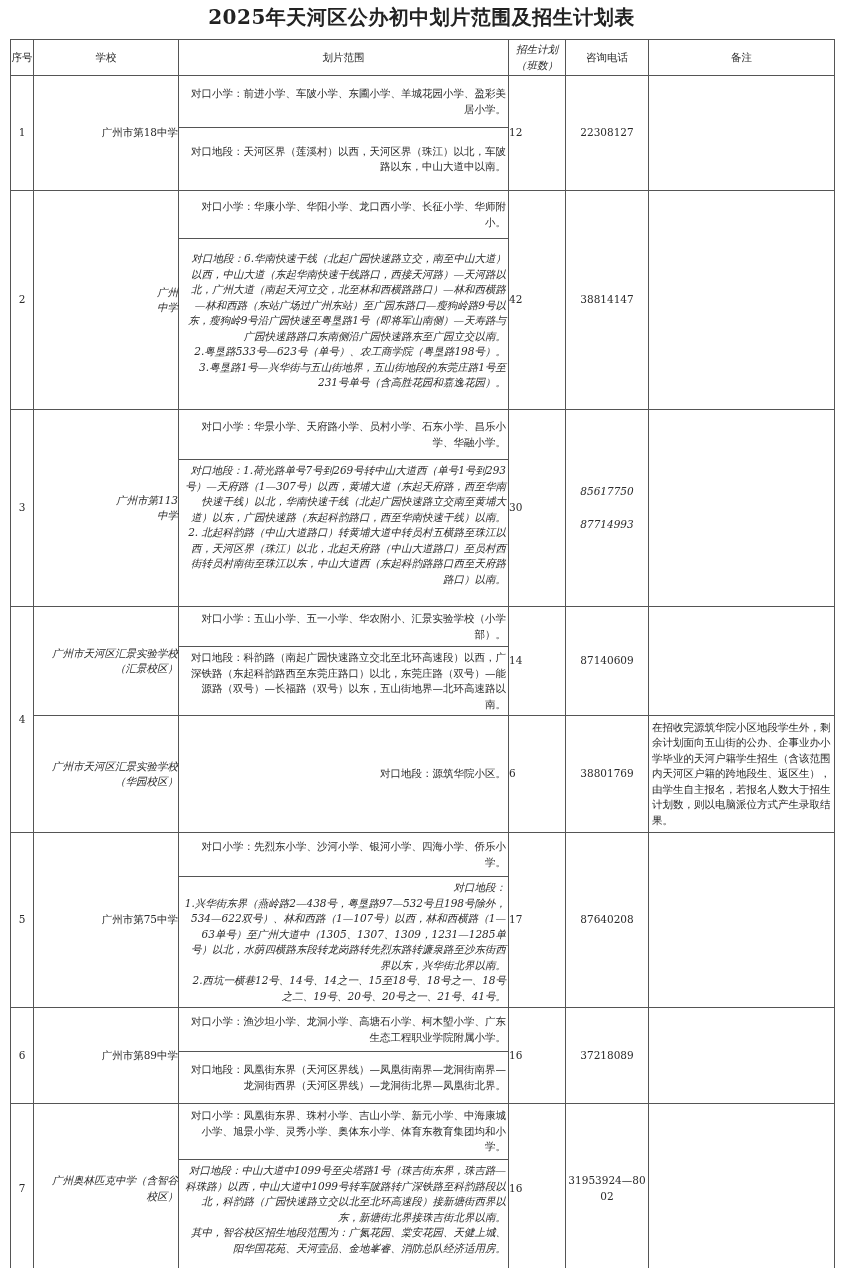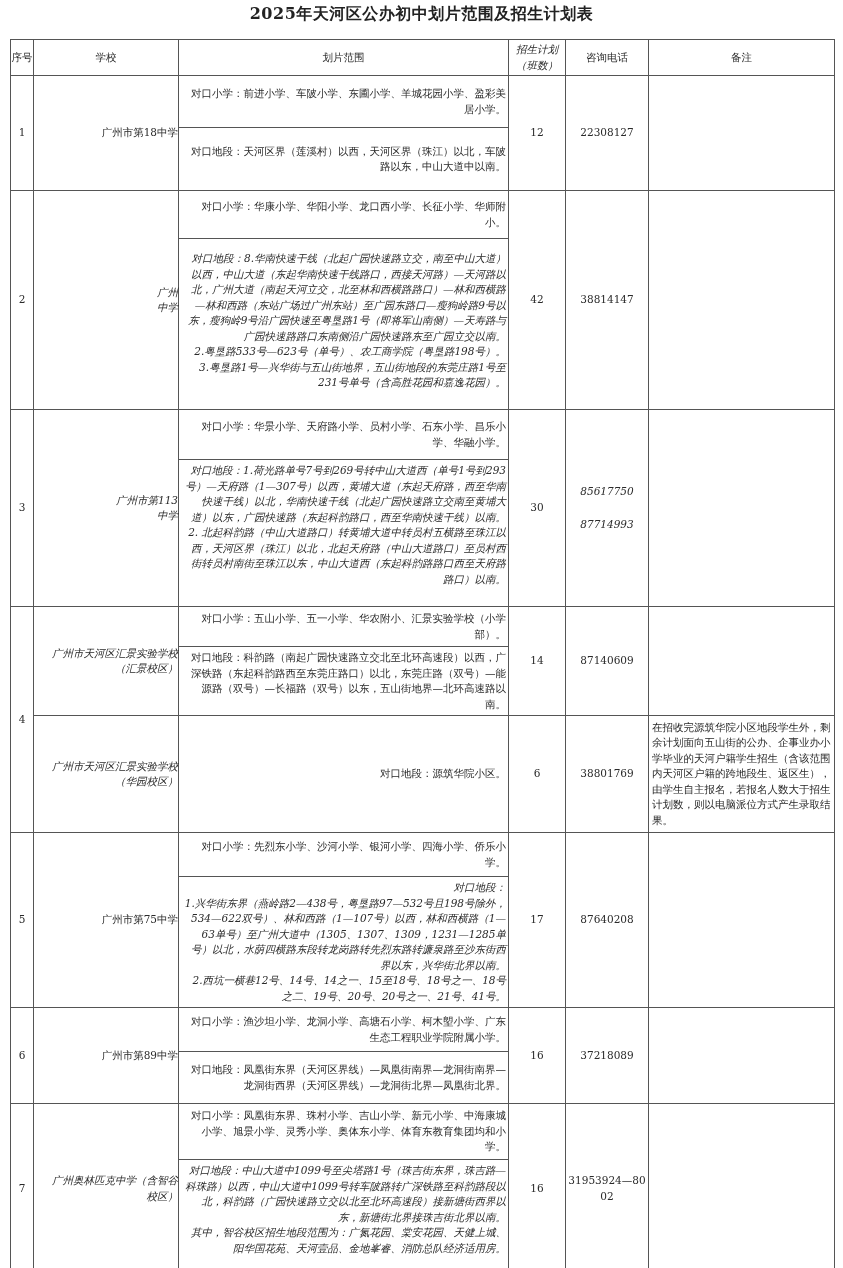--- a/index.html
+++ b/index.html
@@ -3,40 +3,40 @@
 <meta charset="utf-8">
 <style>
   html, body { margin: 0; padding: 0; background: #ffffff; }
   body {
     width: 843px; height: 1268px; overflow: hidden; position: relative;
     font-family: "DejaVu Serif", "Liberation Serif", serif;
     color: #2a2a2a;
   }
   .title {
     position: absolute; left: 0; top: 4px; width: 843px; text-align: center;
-    font-size: 16px; font-weight: bold; letter-spacing: 0.5px; color: #222;
+    font-size: 20px; font-weight: bold; letter-spacing: 0.5px; color: #222;
     font-family: "DejaVu Serif", serif;
   }
   table.main {
     position: absolute; left: 10px; top: 39px;
     border-collapse: collapse; table-layout: fixed;
     width: 824px;
   }
   table.main td, table.main th {
     border: 1.2px solid #555;
     font-weight: normal;
     font-size: 10.5px;
     line-height: 15.5px;
     padding: 0;
     vertical-align: middle;
   }
   th { text-align: center; font-size: 11px; }
   .c-no { width: 22px; text-align: center; }
   .c-school { width: 144px; text-align: right; }
-  .c-plan { width: 56px; text-align: center; }
+  .c-plan { width: 56px; text-align: left; }
   .c-phone { width: 82px; text-align: center; margin-left: 19px; }
   .sub { text-align: right; padding: 3px 2px 3px 3px !important; }
   .note-text { text-align: left; padding: 0 3px !important; font-size: 10.3px; line-height: 16px; margin-top: 21px; }
   .line { display: block; font-style: italic; }
   .phone-gap { display: block; height: 18px; }
 </style>
 </head>
 <body>
 
 <div class="title">2025年天河区公办初中划片范围及招生计划表</div>
@@ -81,21 +81,21 @@
       <span class="line">广州</span>
       <span class="line">中学</span>
     </td>
     <td class="sub">对口小学：华康小学、华阳小学、龙口西小学、长征小学、华师附小。</td>
     <td class="c-plan" rowspan="2">42</td>
     <td class="c-phone" rowspan="2">38814147</td>
     <td rowspan="2" class="note-text"></td>
   </tr>
   <tr style="height:171px">
     <td class="sub" style="vertical-align:top;padding-top:12px !important">
-      <span class="line">对口地段：8.华南快速干线（北起广园快速路立交，南至中山大道）以西，中山大道（东起华南快速干线路口，西接天河路）—天河路以北，广州大道（南起天河立交，北至林和西横路路口）—林和西横路—林和西路（东站广场过广州东站）至广园东路口—瘦狗岭路9号以东，瘦狗岭9号沿广园快速至粤垦路1号（即将军山南侧）—天寿路与广园快速路路口东南侧沿广园快速路东至广园立交以南。</span>
+      <span class="line">对口地段：6.华南快速干线（北起广园快速路立交，南至中山大道）以西，中山大道（东起华南快速干线路口，西接天河路）—天河路以北，广州大道（南起天河立交，北至林和西横路路口）—林和西横路—林和西路（东站广场过广州东站）至广园东路口—瘦狗岭路9号以东，瘦狗岭9号沿广园快速至粤垦路1号（即将军山南侧）—天寿路与广园快速路路口东南侧沿广园快速路东至广园立交以南。</span>
       <span class="line">2.粤垦路533号—623号（单号）、农工商学院（粤垦路198号）。</span>
       <span class="line">3.粤垦路1号—兴华街与五山街地界，五山街地段的东莞庄路1号至231号单号（含高胜花园和嘉逸花园）。</span>
     </td>
   </tr>
 
   <tr style="height:50px">
     <td class="c-no" rowspan="2">3</td>
     <td class="c-school" rowspan="2">
       <span class="line">广州市第113</span>
       <span class="line">中学</span>

